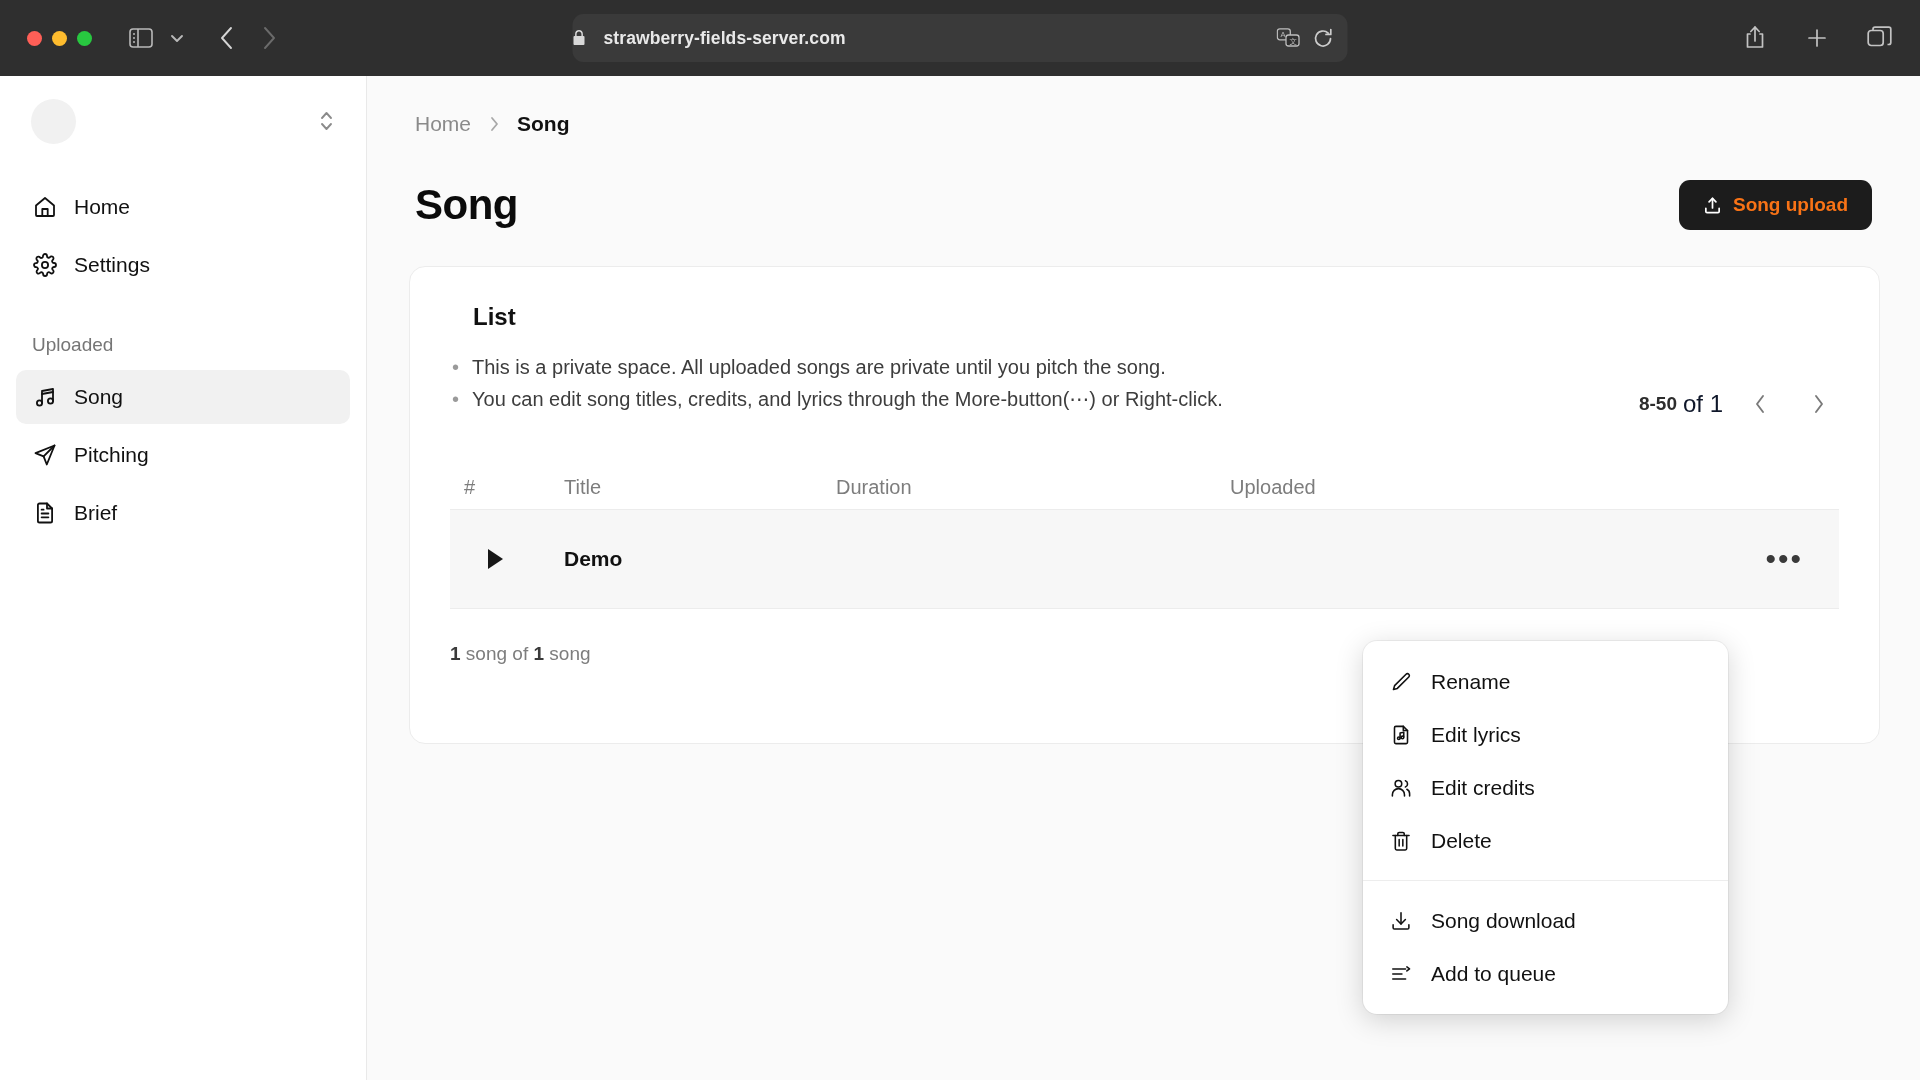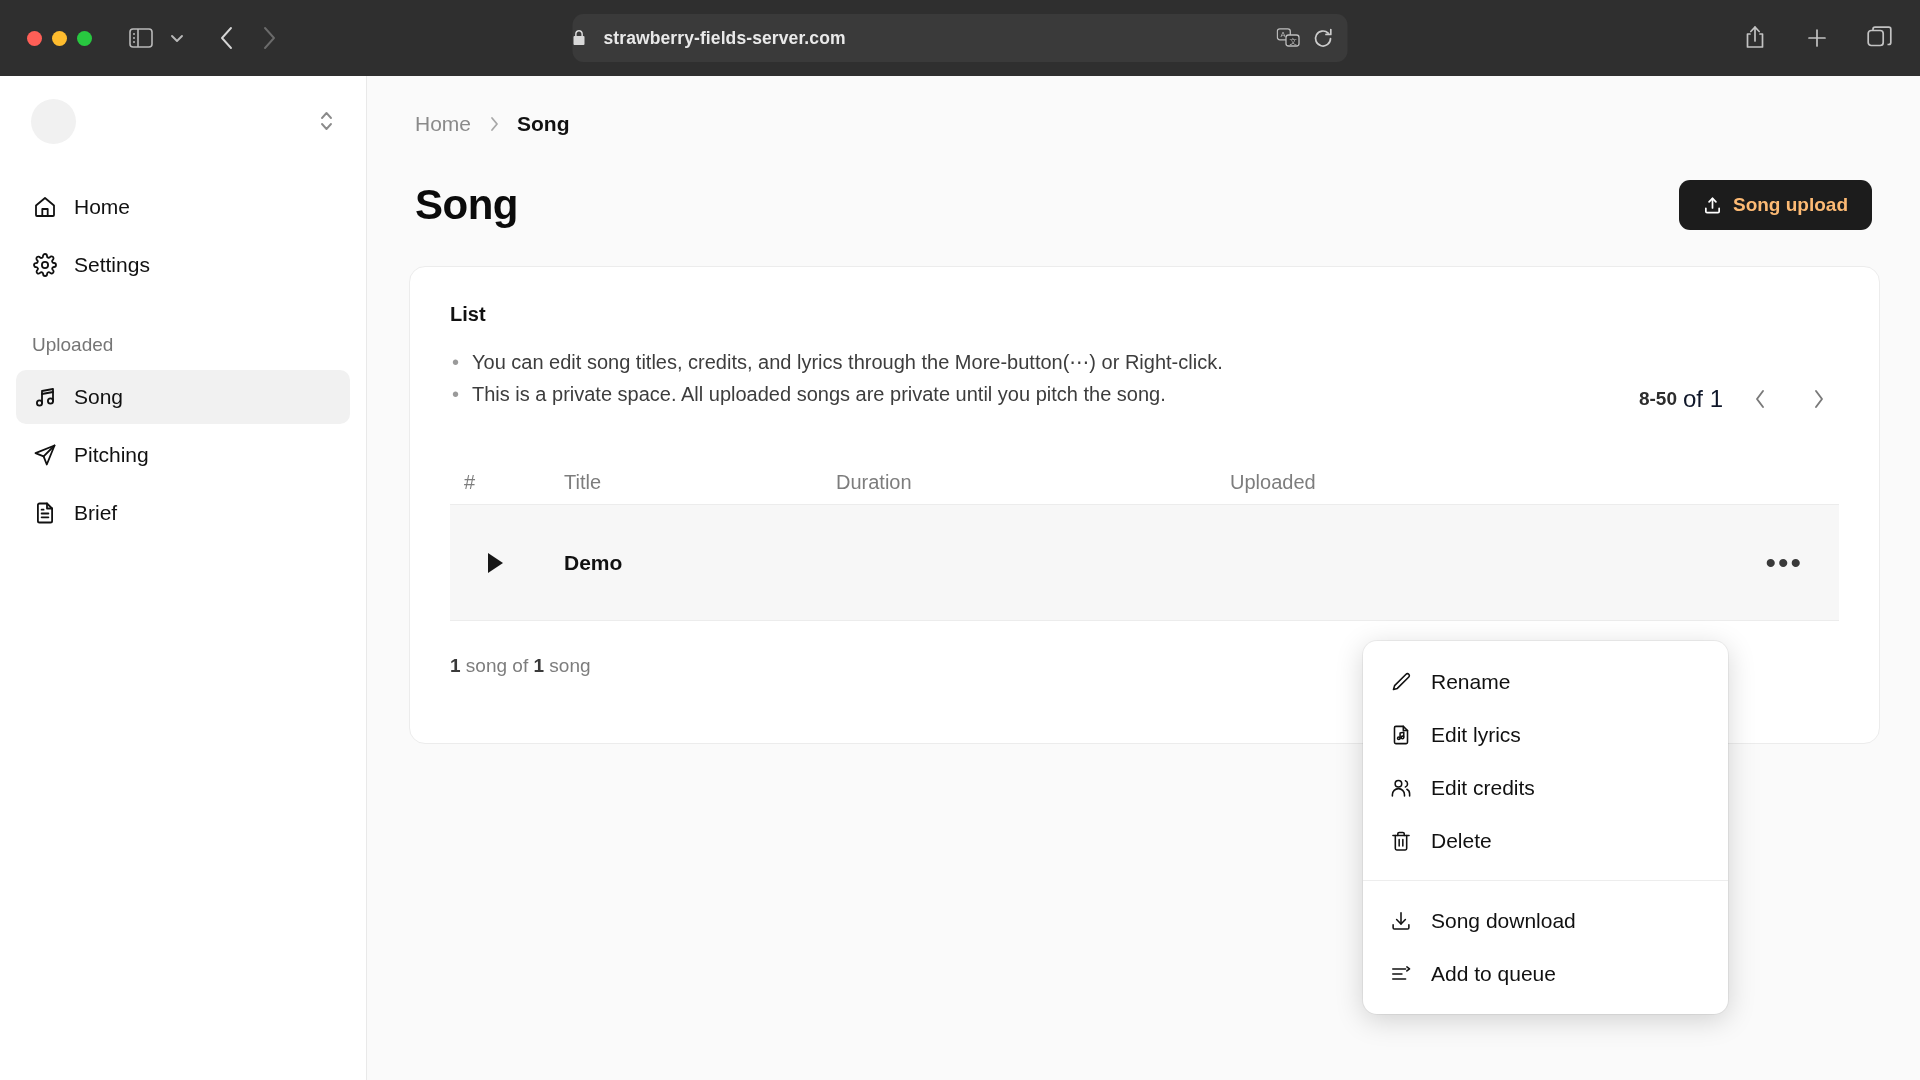--- a/index.html
+++ b/index.html
@@ -105,38 +105,38 @@
   .crumb-muted { color: #8a8a8a; font-size: 21px; }
   .crumb-sep { color: #a8a8a8; display: flex; }
   .crumb-current { color: #111; font-size: 21px; font-weight: bold; }
 
   .page-head {
     display: flex; align-items: center; justify-content: space-between;
     padding-left: 8px; padding-right: 8px; margin-top: 8px;
   }
   .page-title { font-size: 42px; font-weight: bold; color: #0b0b0b; letter-spacing: -0.5px; }
   .upload-btn {
-    background: #1c1c1c; color: #fdba74;
+    background: #1c1c1c; color: #f97316;
     height: 50px; border-radius: 11px;
     display: flex; align-items: center; gap: 11px;
     padding: 0 24px; font-size: 19px; font-weight: bold;
     border: none; cursor: pointer;
   }
 
   
   .card {
     margin-top: 36px; margin-left: 2px;
     background: #ffffff;
     border: 1px solid #ececec;
     border-radius: 16px;
     padding: 36px 40px 30px 40px;
     height: 478px;
     position: relative;
   }
-  .card-title { font-size: 20px; font-weight: bold; color: #111; }
+  .card-title { font-size: 24px; font-weight: bold; color: #111; margin-left: 23px; }
   .card-body-row {
     display: flex; align-items: flex-start; justify-content: space-between;
     margin-top: 20px;
   }
   .bullets { list-style: none; }
   .bullets li {
     font-size: 20px; color: #3d3d3d;
     line-height: 32px; position: relative; padding-left: 22px;
   }
   .bullets li::before {
@@ -160,21 +160,21 @@
     display: flex; align-items: center;
     height: 44px; color: #7d7d7d; font-size: 20px;
     padding: 0 0 0 14px;
   }
   .col-num { width: 100px; }
   .col-title { width: 272px; }
   .col-dur { width: 394px; }
   .col-upl { flex: 1; }
   .trow {
     display: flex; align-items: center;
-    height: 117px;
+    height: 100px;
     background: #f7f7f7;
     border-top: 1px solid #ececec;
     border-bottom: 1px solid #ececec;
     padding: 0 0 0 14px;
     font-size: 21px; color: #111;
   }
   .trow .col-num { display: flex; align-items: center; }
   .play-tri {
     width: 0; height: 0; margin-left: 24px;
     border-left: 15px solid #171717;
@@ -401,22 +401,22 @@
         </span>
         <span>Song upload</span>
       </button>
     </div>
 
     <section class="card">
       <div class="card-title">List</div>
 
       <div class="card-body-row">
         <ul class="bullets">
+          <li>This is a private space. All uploaded songs are private until you pitch the song.</li>
           <li>You can edit song titles, credits, and lyrics through the More-button(⋯) or Right-click.</li>
-          <li>This is a private space. All uploaded songs are private until you pitch the song.</li>
         </ul>
 
         <div class="pager">
           <span class="pager-range">8-50</span>
           <span class="pager-of">of 1</span>
           <button class="pager-btn">
             <svg width="15" height="22" viewBox="0 0 15 22" fill="none" stroke="#7a7a7a" stroke-width="1.9" stroke-linecap="round" stroke-linejoin="round">
                 <polyline points="10,3 4,11 10,19"></polyline>
               </svg>
           </button>

